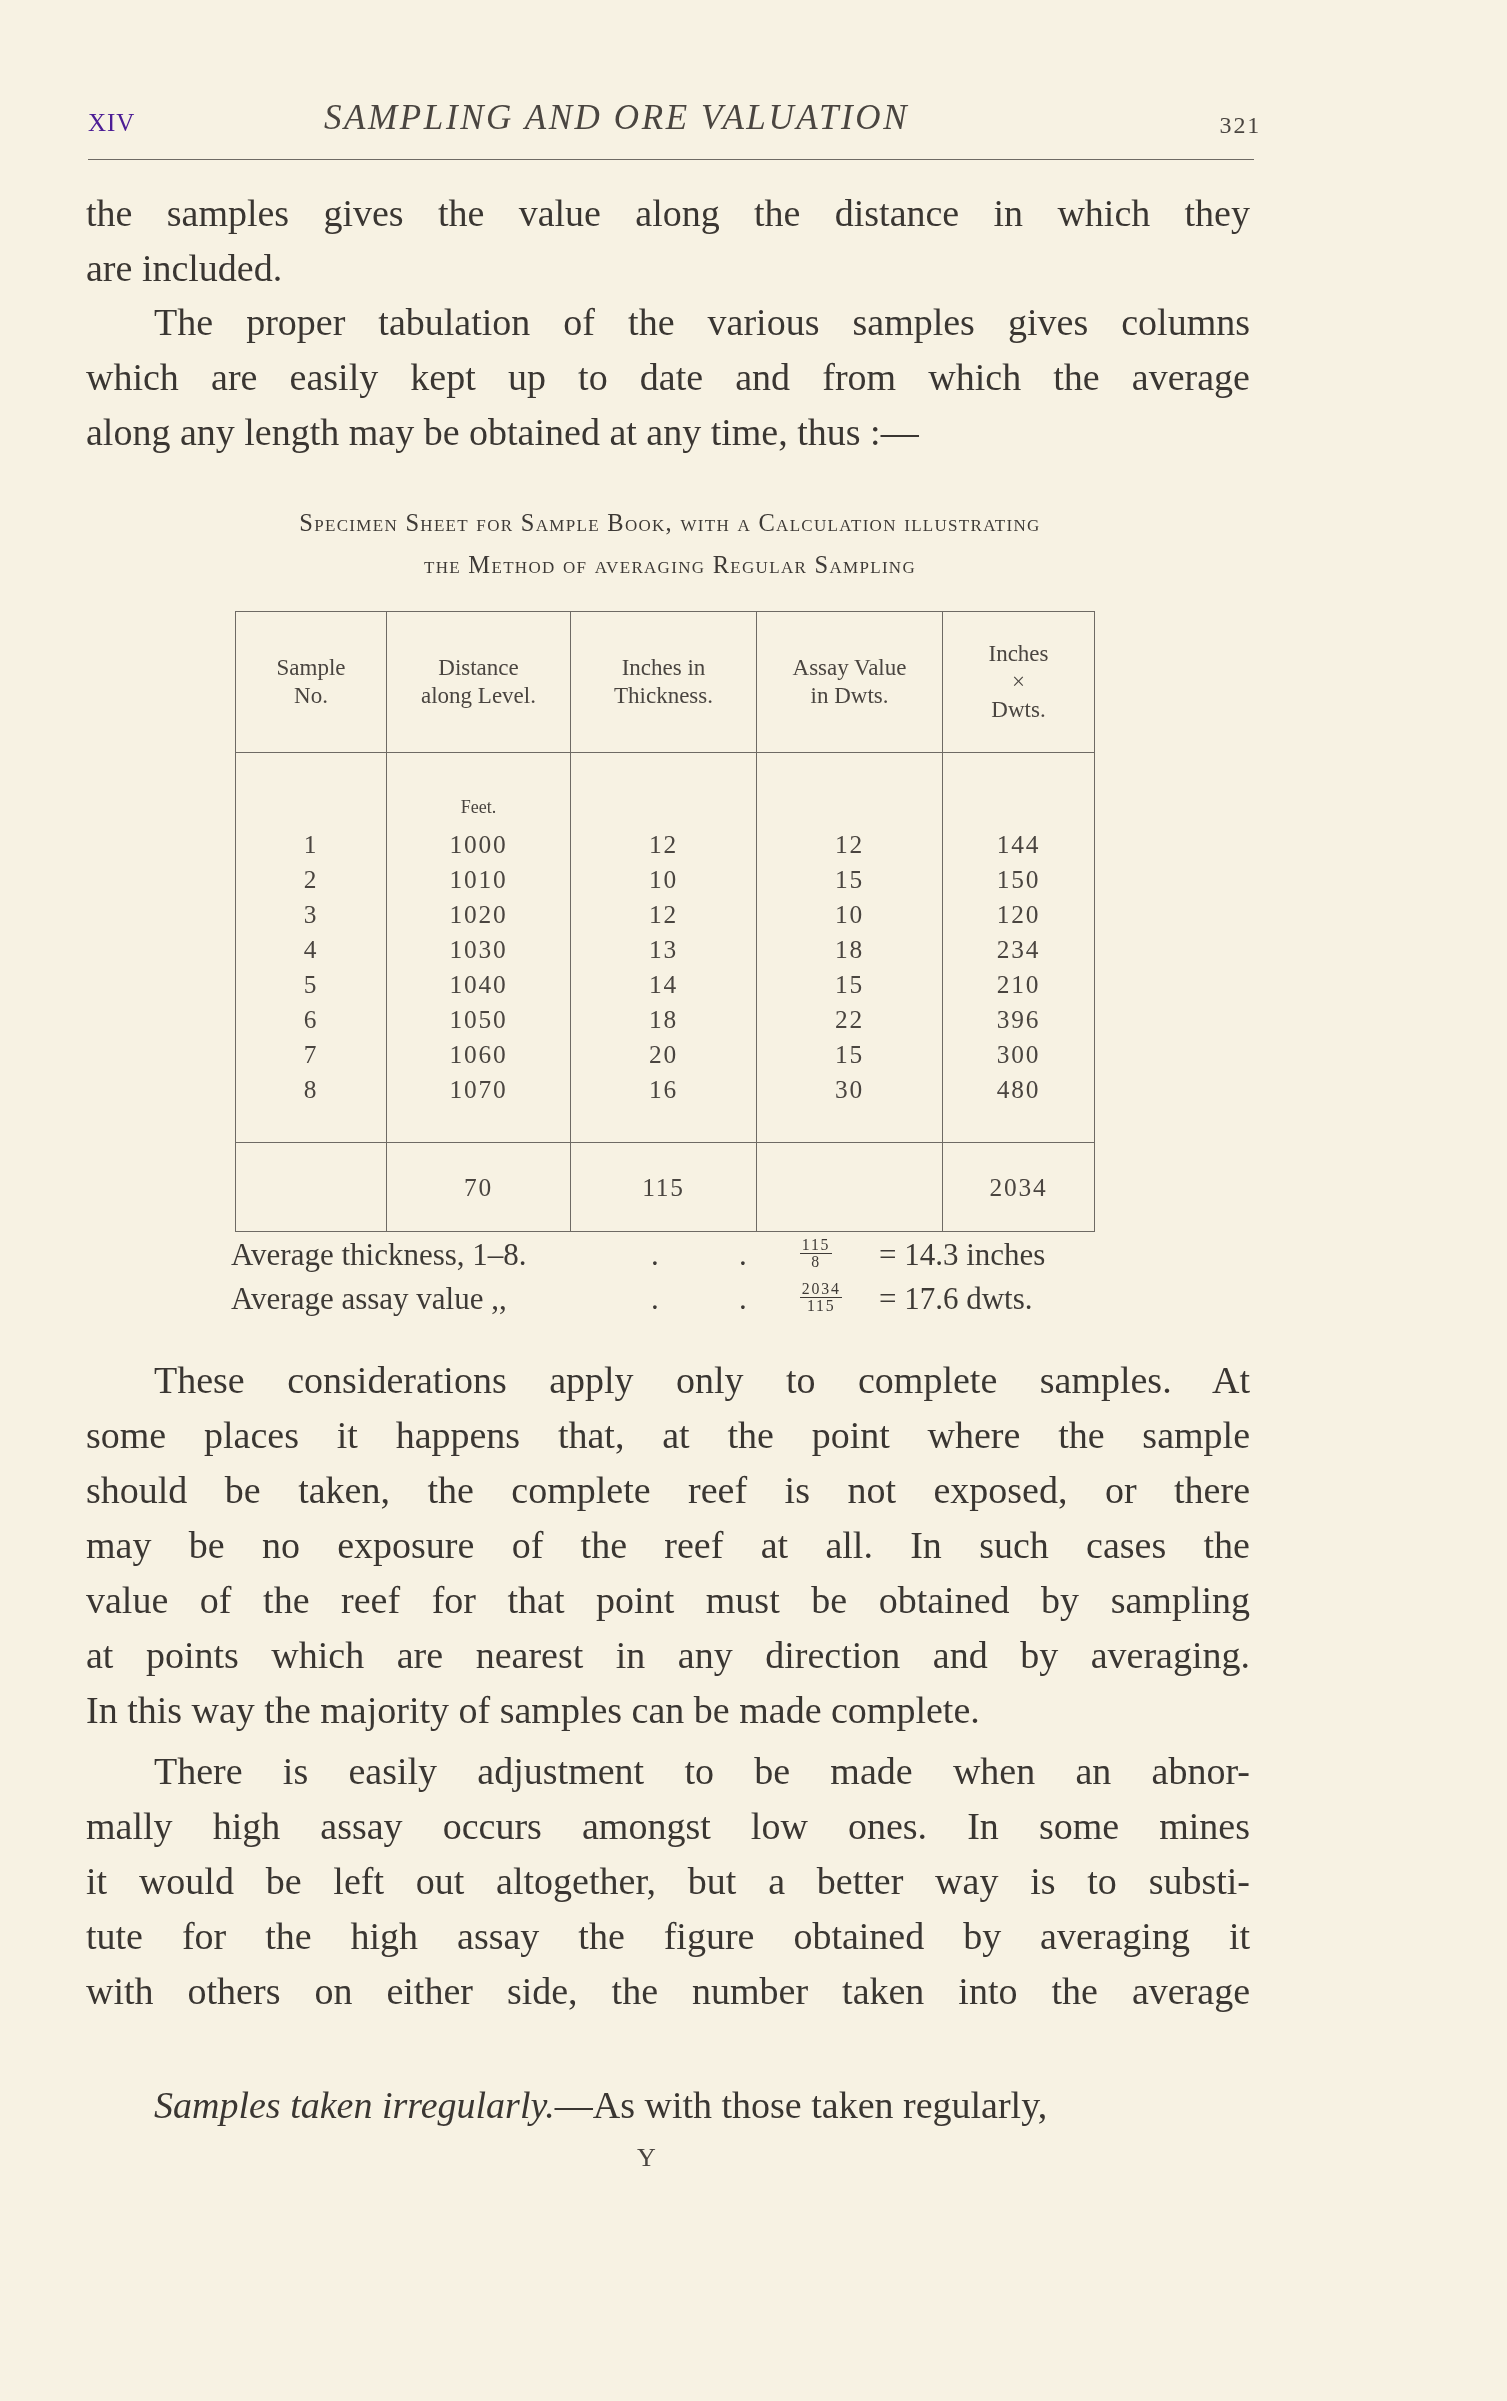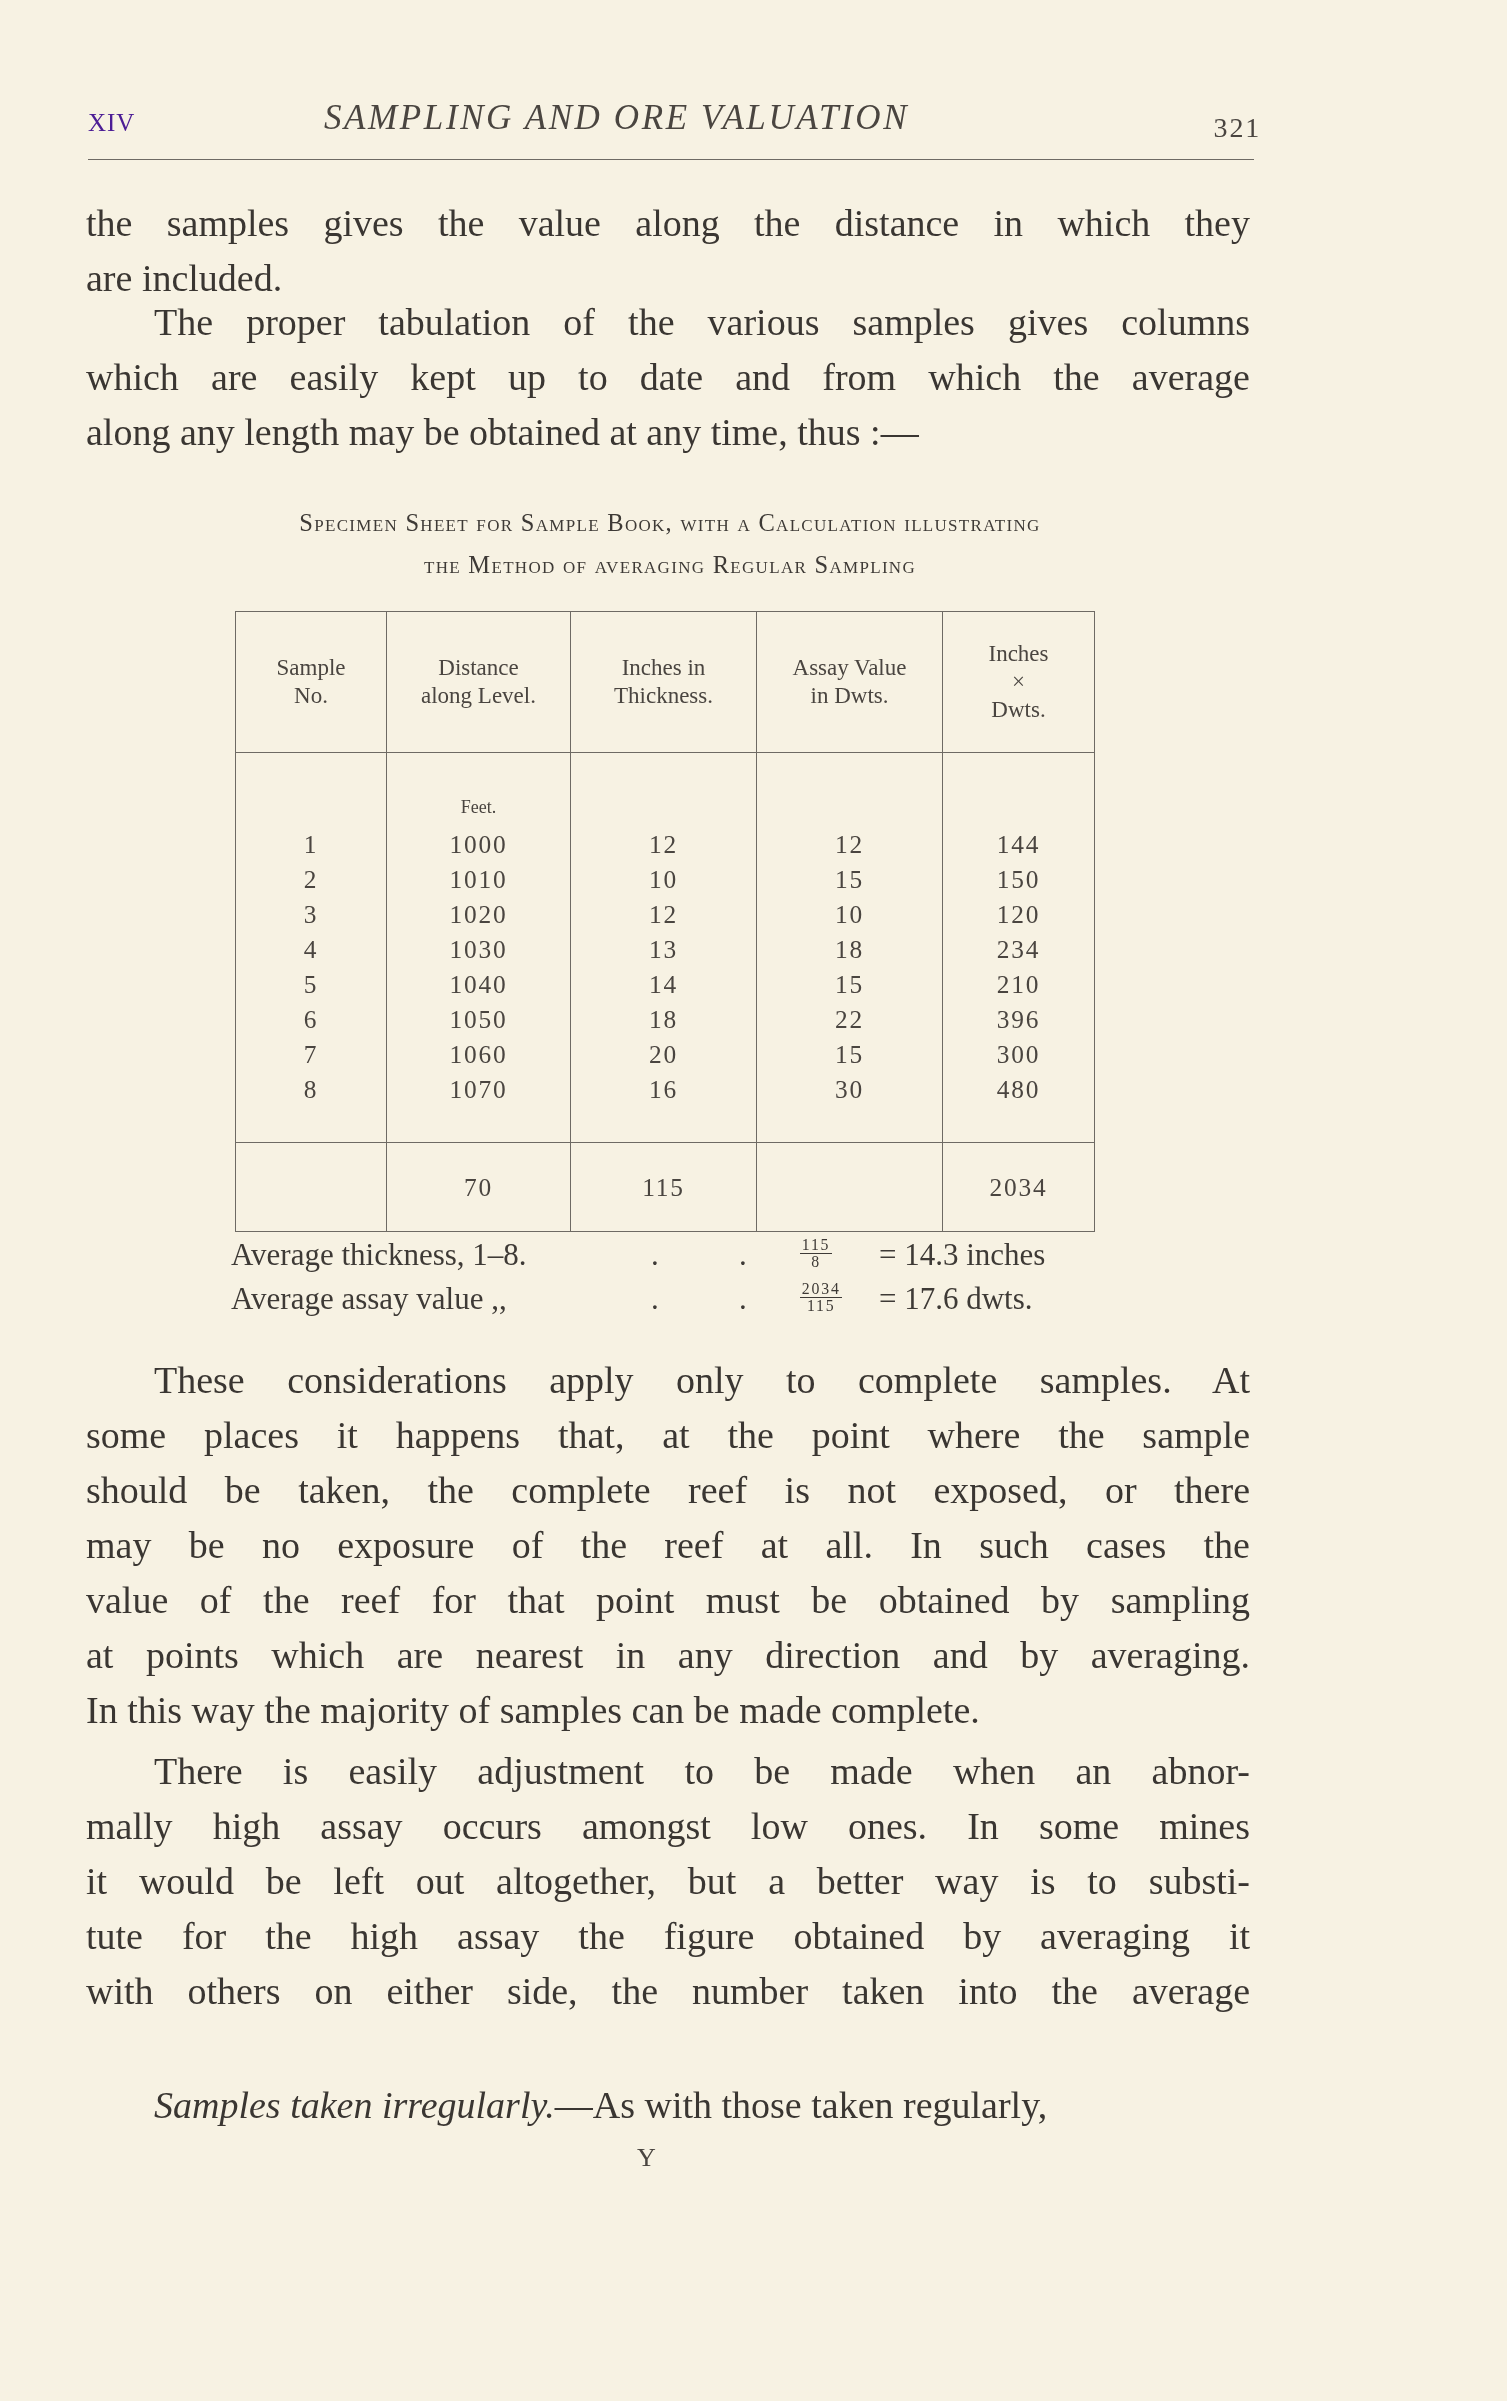--- a/index.html
+++ b/index.html
@@ -16,21 +16,21 @@
 
     
     .running-head {
       position: absolute; left: 88px; top: 98px; width: 1173px; height: 53px;
     }
     .rh-chapter { position: absolute; left: 0; top: 10.5px; font-size: 25px; letter-spacing: 0.9px; color: #4c1d95; }
     .rh-title {
       position: absolute; left: 236px; top: 0; font-size: 35px; font-style: italic;
       letter-spacing: 2.6px; color: #4a4540;
     }
-    .rh-page { position: absolute; right: 0; top: 14px; font-size: 28px; letter-spacing: 1.8px; color: #4a4540; }
+    .rh-page { position: absolute; right: 0; top: 14px; font-size: 24px; letter-spacing: 1.8px; color: #4a4540; }
     .rule-top {
       position: absolute; left: 88px; top: 159px; width: 1166px; height: 0;
       border-top: 1.8px solid #6e6a64;
     }
 
     
     .para {
       position: absolute; left: 86px; width: 1164px;
       font-size: 38px; line-height: 55px; text-align: justify;
       text-align-last: auto; color: #3a3632;
@@ -97,21 +97,21 @@
 
 <div class="page">
 
   <div class="running-head">
     <span class="rh-chapter">XIV</span>
     <span class="rh-title">SAMPLING AND ORE VALUATION</span>
     <span class="rh-page">321</span>
   </div>
   <div class="rule-top"></div>
 
-  <div class="para" style="top:196px;">
+  <div class="para" style="top:186px;">
     <span class="line">the samples gives the value along the distance in which they</span>
     <span class="line last">are included.</span>
   </div>
 
   <div class="para" style="top:295px;">
     <span class="line indent">The proper tabulation of the various samples gives columns</span>
     <span class="line">which are easily kept up to date and from which the average</span>
     <span class="line last">along any length may be obtained at any time, thus :—</span>
   </div>
 

